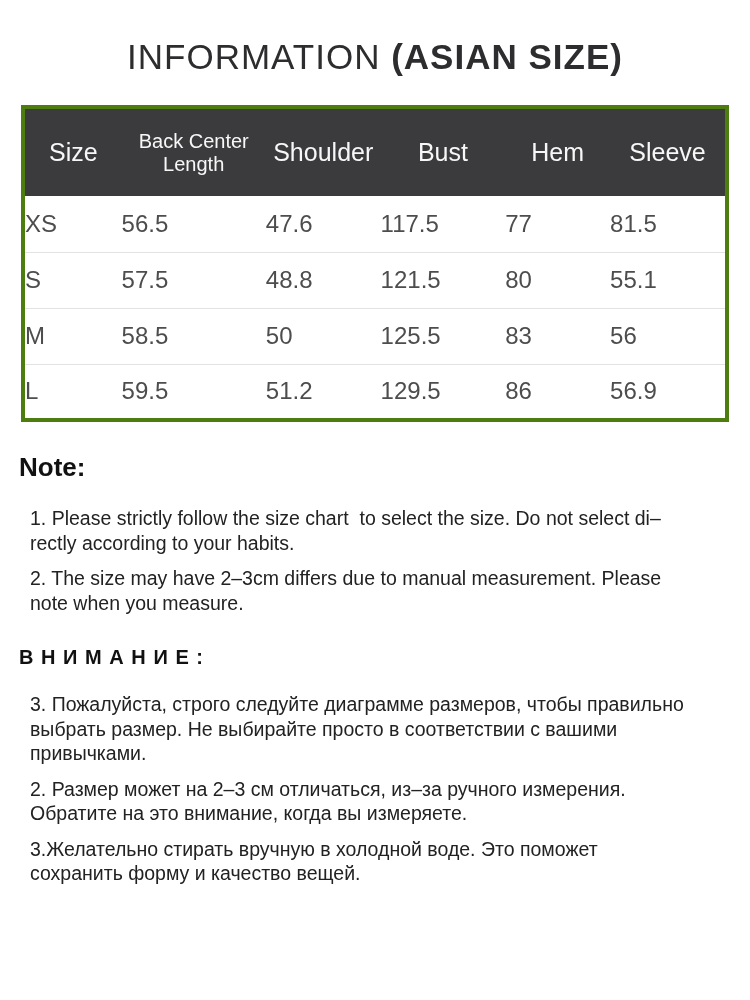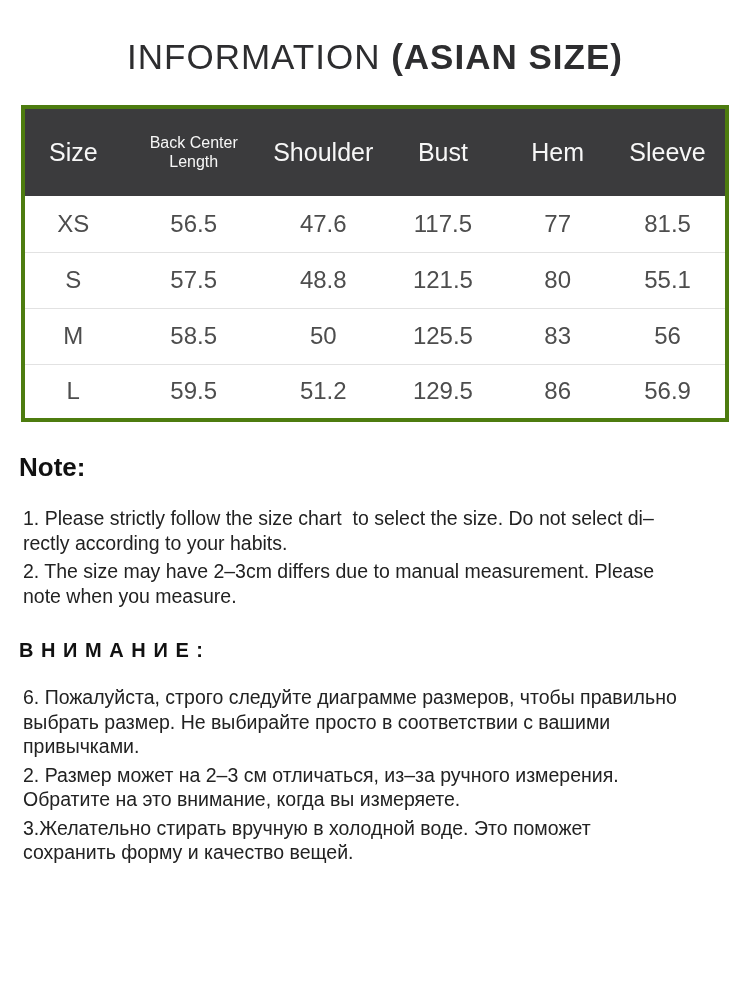--- a/index.html
+++ b/index.html
@@ -40,25 +40,24 @@
     font-weight: 400;
     font-size: 25px;
     height: 89px;
     text-align: center;
     vertical-align: middle;
     white-space: pre-line;
     line-height: 1.15;
     border: none;
     padding: 0;
   }
-  .size-table thead th:nth-child(2) { font-size: 16px; }
+  .size-table thead th:nth-child(2) { font-size: 20px; }
   .size-table tbody td {
     font-size: 24px;
     color: #4d4d4d;
-    text-align: center;
     vertical-align: middle;
     height: 56px;
     border-top: 1px solid #e2e2e2;
     padding: 0;
     font-weight: 400;
   }
   .size-table tbody tr:first-child td { border-top: none; }
 
   
   .section { width: 712px; margin: 0 auto; }
@@ -69,21 +68,21 @@
     color: #111111;
   }
   .attention-heading {
     margin: 31px 0 0 0;
     font-size: 20px;
     font-weight: 600;
     color: #111111;
     letter-spacing: 0.38em;
   }
   .body-text p {
-    margin: 4px;
+    margin: 11px;
     font-size: 19.5px;
     line-height: 24.5px;
     color: #222222;
     white-space: pre-wrap;
   }
   .body-text { margin-top: 23px; }
 </style>
 </head>
 <body>
 
@@ -155,21 +154,21 @@
       <p>1. Please strictly follow the size chart  to select the size. Do not select di–
 rectly according to your habits.</p>
       <p>2. The size may have 2–3cm differs due to manual measurement. Please
 note when you measure.</p>
     </div>
   </div>
 
   <div class="section">
     <h2 class="attention-heading">ВНИМАНИЕ:</h2>
     <div class="body-text">
-      <p>6. Пожалуйста, строго следуйте диаграмме размеров, чтобы правильно
+      <p>3. Пожалуйста, строго следуйте диаграмме размеров, чтобы правильно
 выбрать размер. Не выбирайте просто в соответствии с вашими
 привычками.</p>
       <p>2. Размер может на 2–3 см отличаться, из–за ручного измерения.
 Обратите на это внимание, когда вы измеряете.</p>
       <p>3.Желательно стирать вручную в холодной воде. Это поможет
 сохранить форму и качество вещей.</p>
     </div>
   </div>
 
 </div>

